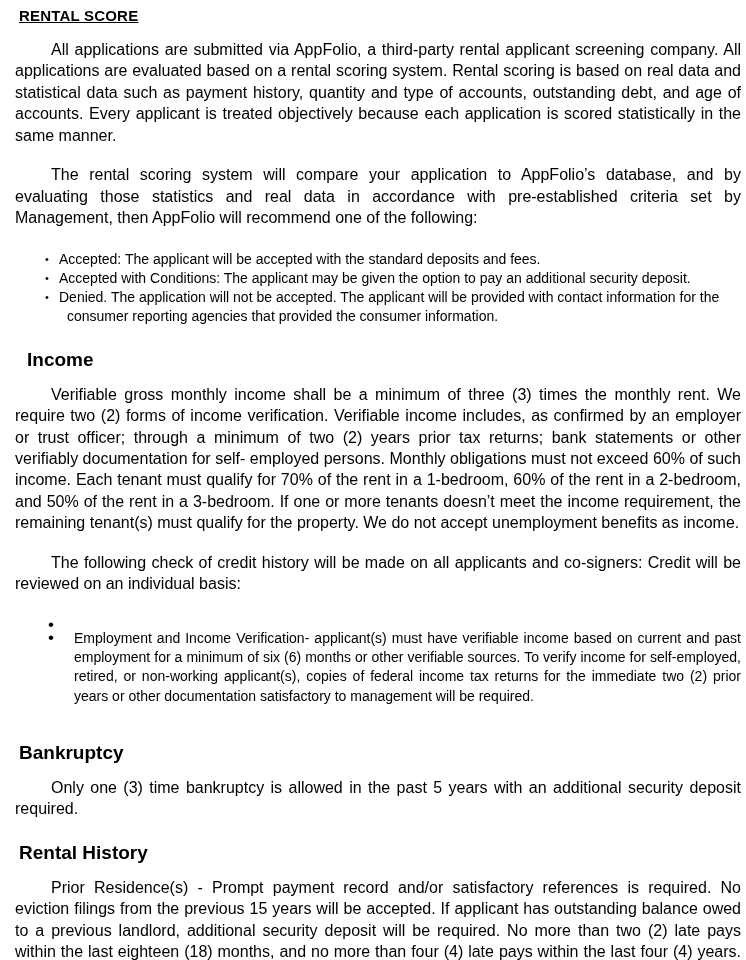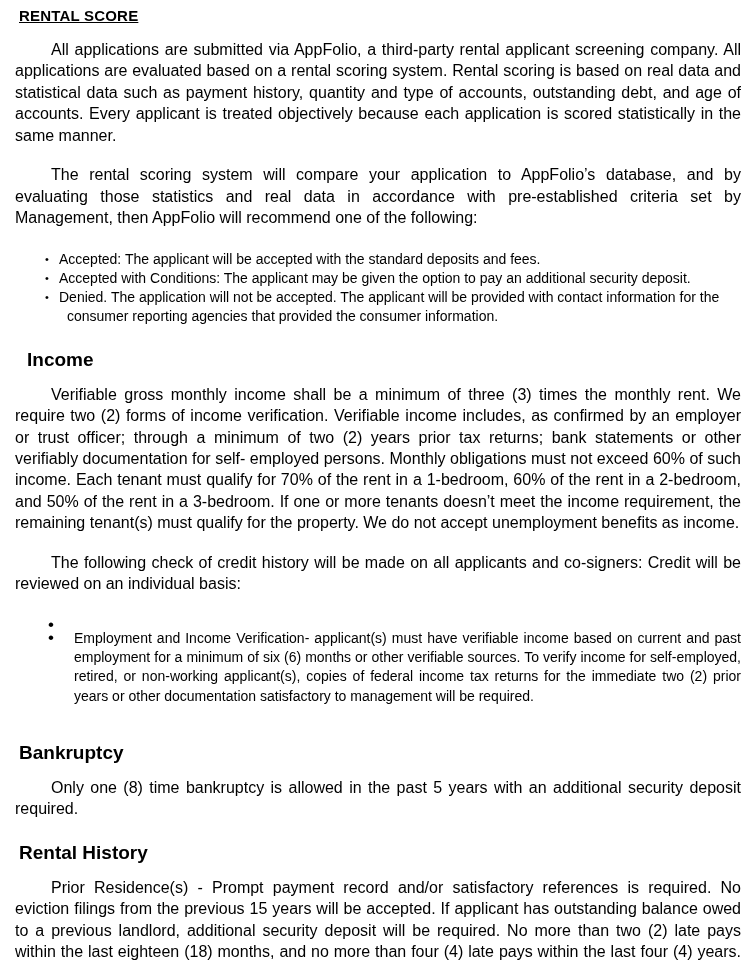--- a/index.html
+++ b/index.html
@@ -119,20 +119,20 @@
     <li>
       <span class="marker">•</span>
     </li>
     <li>
       <span class="marker">•</span>
       <span>Employment and Income Verification- applicant(s) must have verifiable income based on current and past employment for a minimum of six (6) months or other verifiable sources. To verify income for self-employed, retired, or non-working applicant(s), copies of federal income tax returns for the immediate two (2) prior years or other documentation satisfactory to management will be required.</span>
     </li>
   </ul>
 
   <h2 class="section-heading h-pad">Bankruptcy</h2>
-  <p class="body indent">Only one (8) time bankruptcy is allowed in the past 5 years with an additional security deposit required.</p>
+  <p class="body indent">Only one (3) time bankruptcy is allowed in the past 5 years with an additional security deposit required.</p>
 
   <h2 class="section-heading h-pad">Rental History</h2>
   <p class="body indent">Prior Residence(s) - Prompt payment record and/or satisfactory references is required. No eviction filings from the previous 15 years will be accepted. If applicant has outstanding balance owed to a previous landlord, additional security deposit will be required. No more than two (2) late pays within the last eighteen (18) months, and no more than four (4) late pays within the last four (4) years. Additional deposits will be required if the applicant(s) has had two (2) late payments within the last eighteen (18) months.</p>
 
   <h2 class="section-heading h-pad">Co-Signer</h2>
 
 </div>
 
 </body></html>

